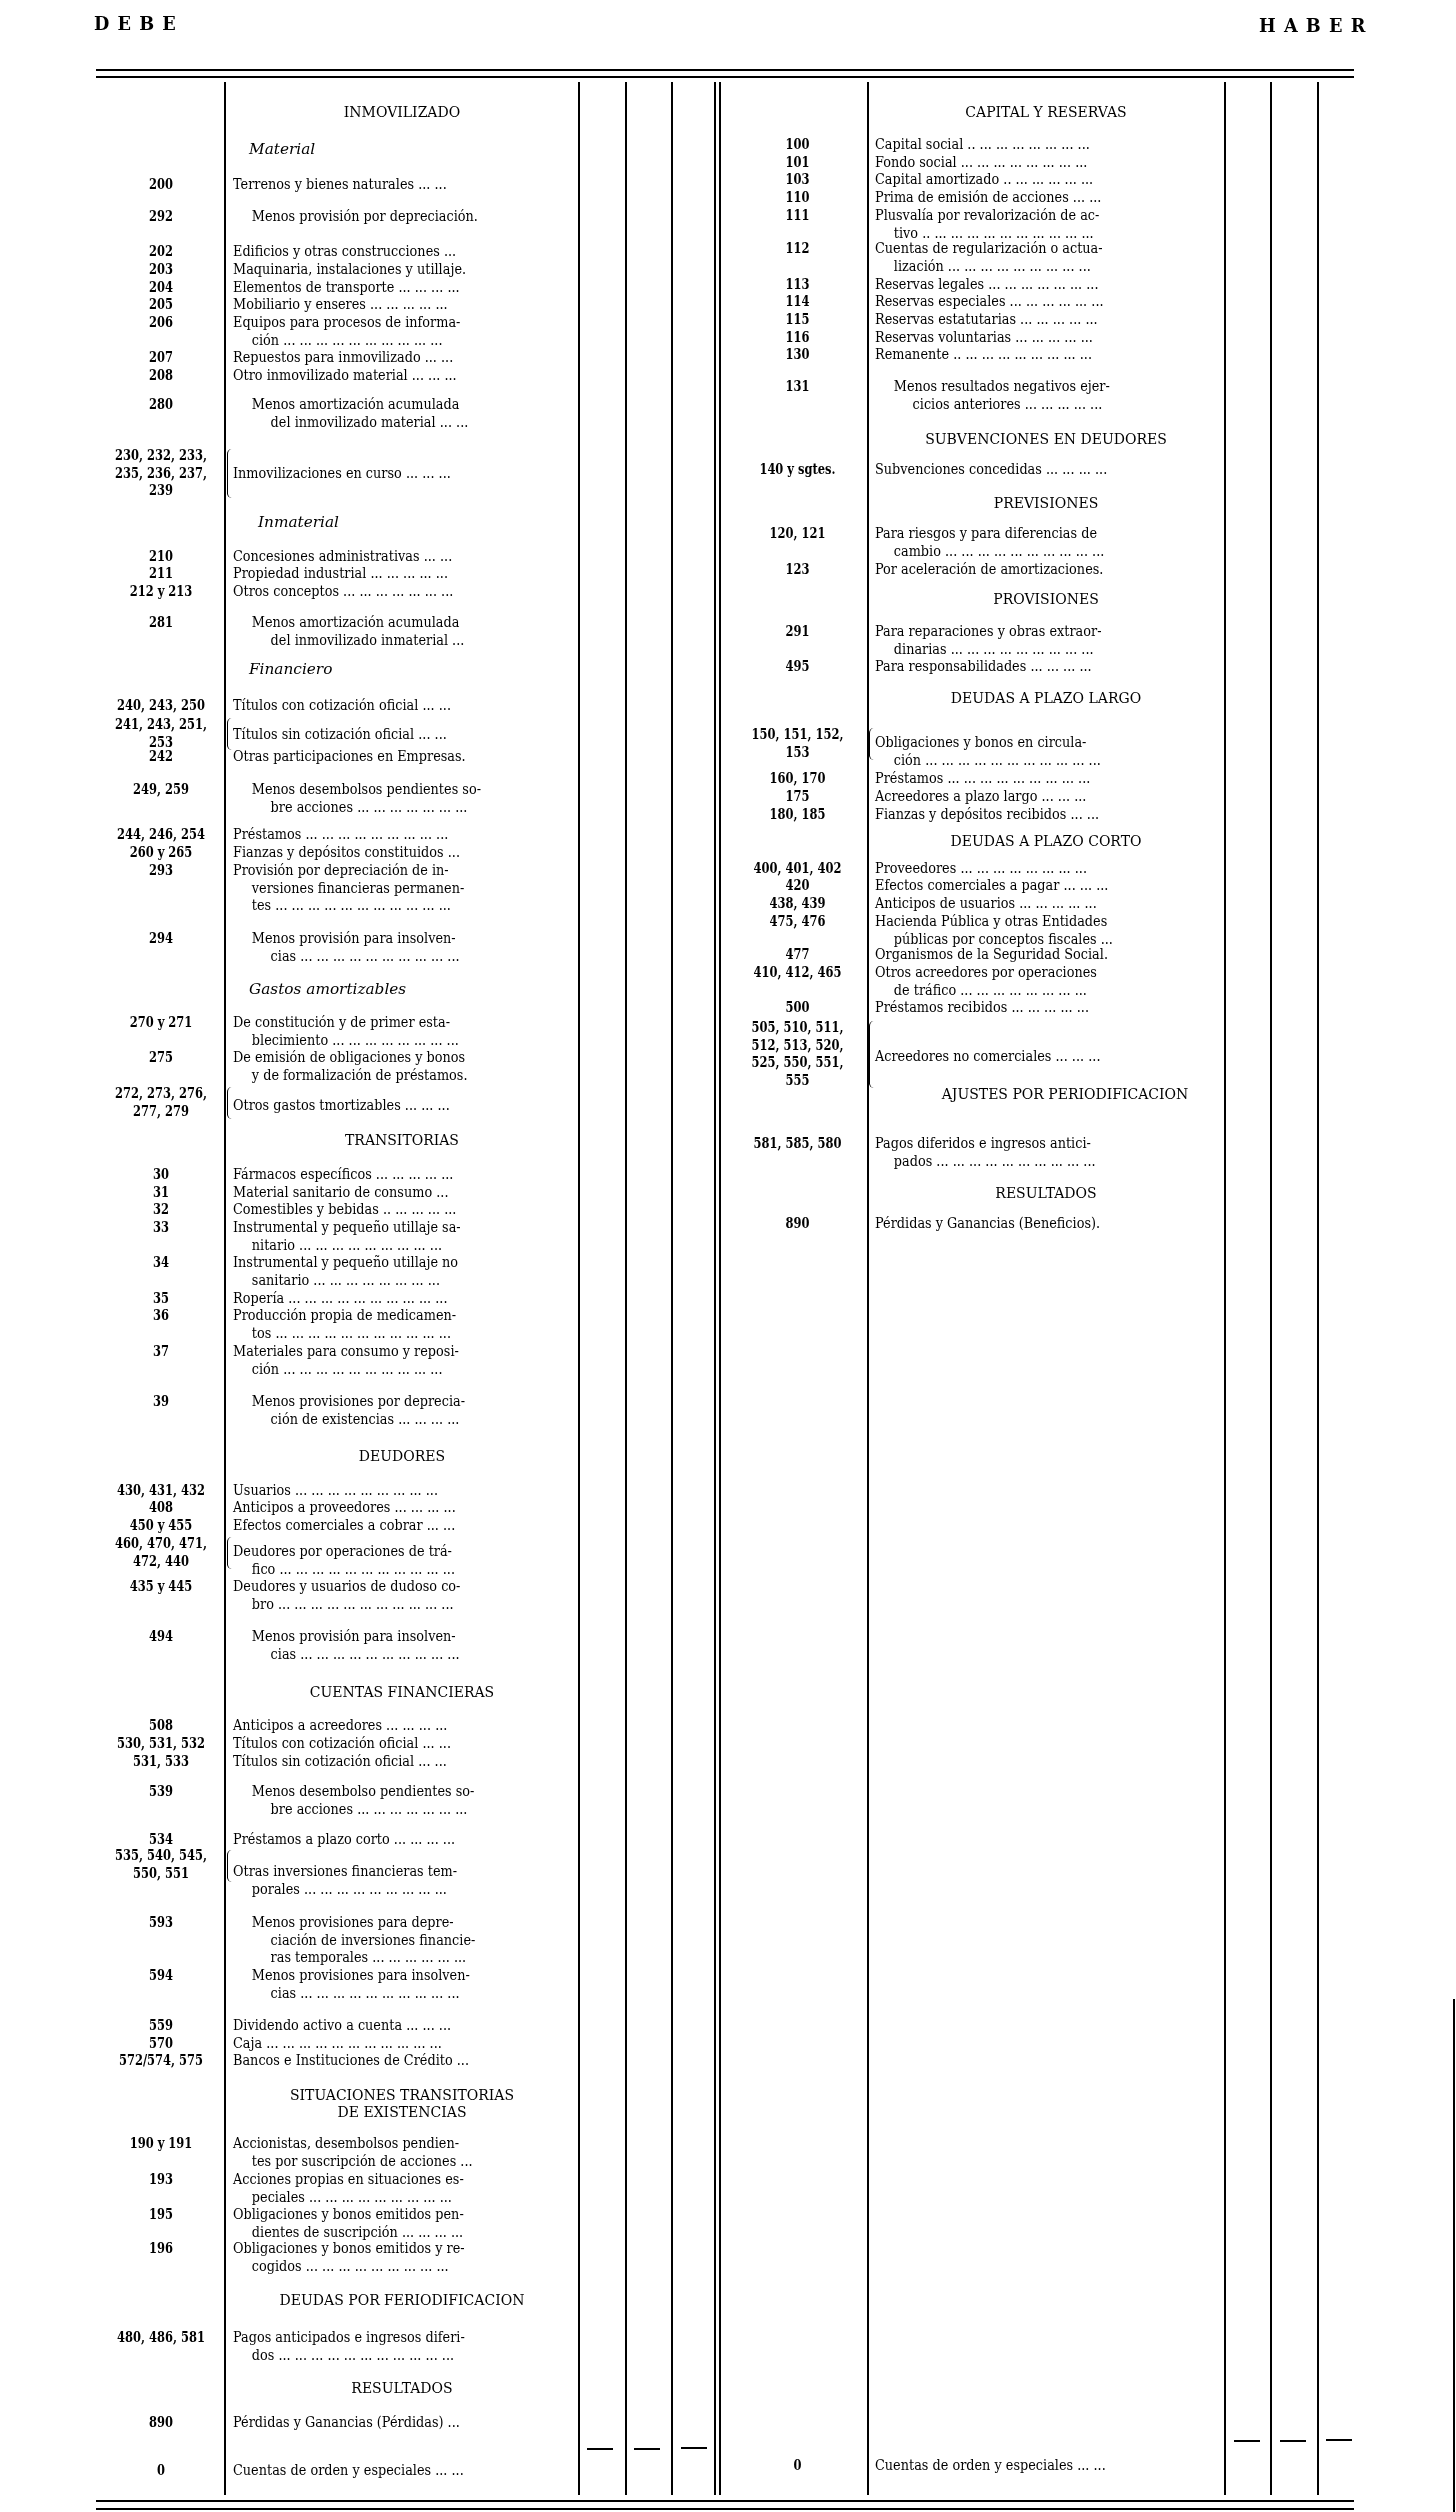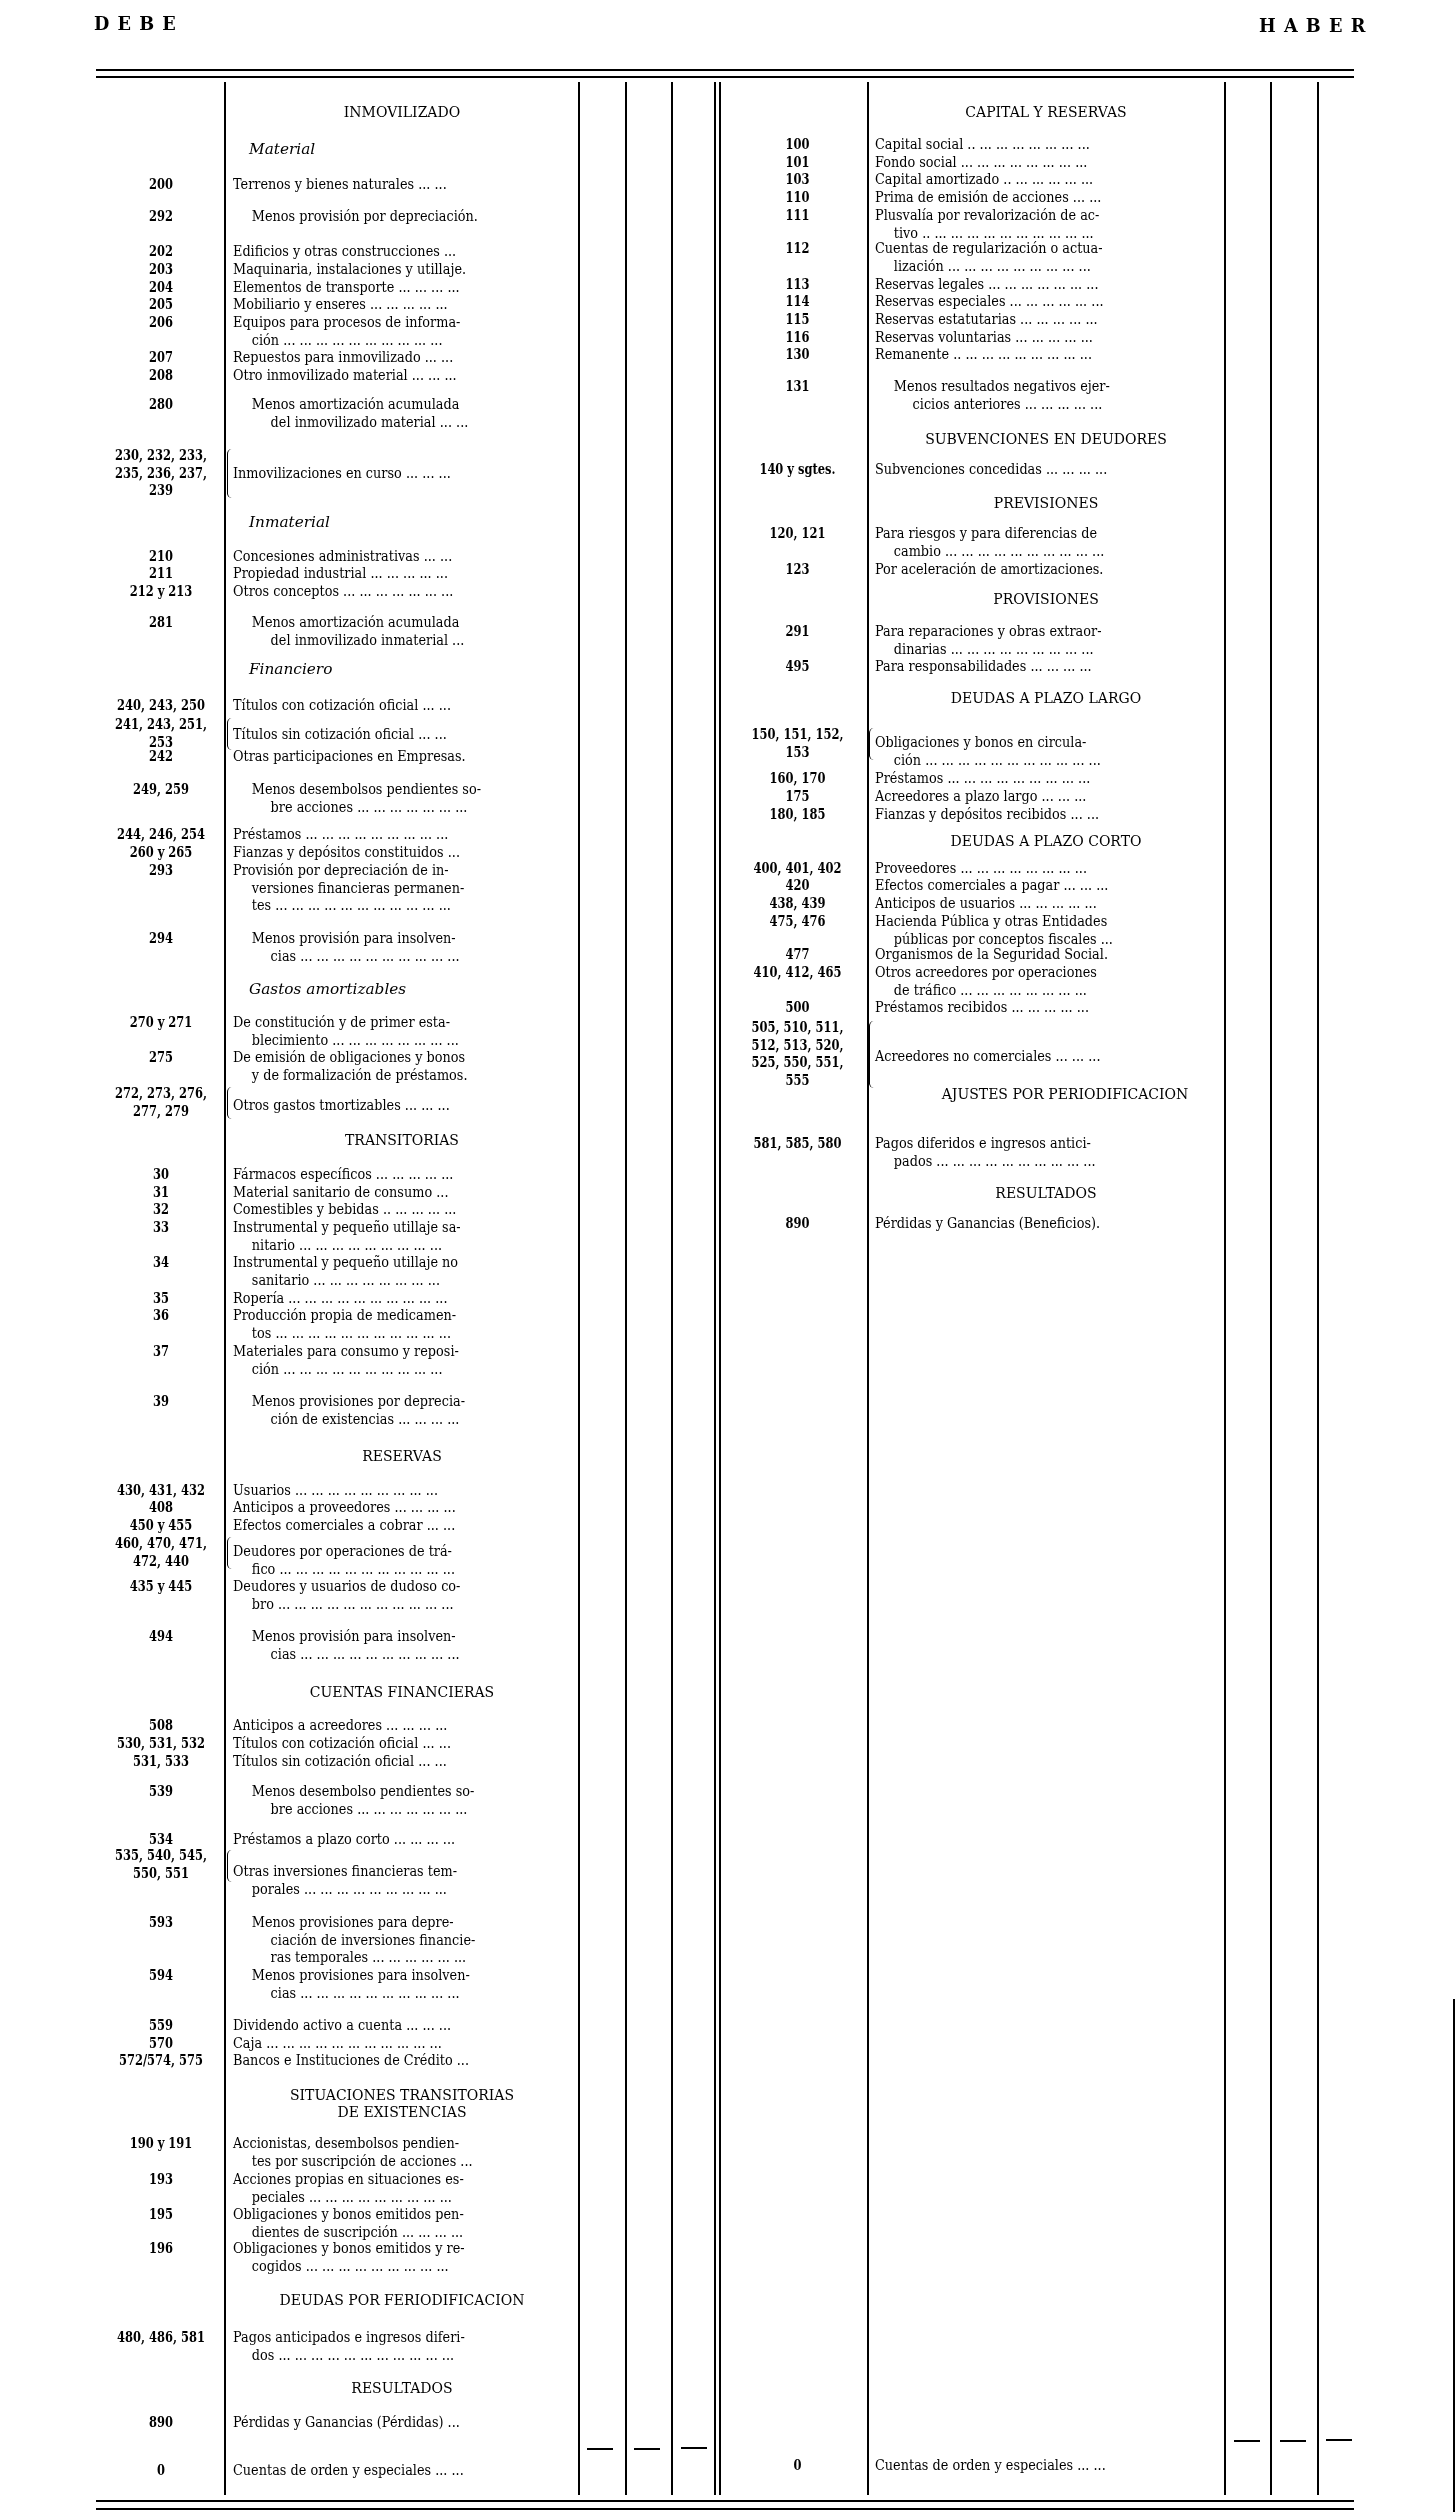--- a/index.html
+++ b/index.html
@@ -77,21 +77,21 @@
     <div class="desc" style="left: 233px; top: 349px; transform: scaleX(0.84);"><span class="l1" style="display: block;">Repuestos para inmovilizado ... ...</span></div>
     <div class="code" style="left: 99px; width: 124px; top: 367px;">208</div>
     <div class="desc" style="left: 233px; top: 367px; transform: scaleX(0.84);"><span class="l1" style="display: block;">Otro inmovilizado material ... ... ...</span></div>
     <div class="code" style="left: 99px; width: 124px; top: 396px;">280</div>
     <div class="desc menos" style="left: 233px; top: 396px; transform: scaleX(0.84);"><span class="l1" style="display: block;">Menos amortización acumulada</span><span class="l2">del inmovilizado material ... ...</span></div>
     <div class="code" style="left: 99px; width: 124px; top: 447px;">230, 232, 233,
 235, 236, 237,
 239</div>
     <div class="desc" style="left: 233px; top: 465px; transform: scaleX(0.84);"><span class="l1" style="display: block;">Inmovilizaciones en curso ... ... ...</span></div>
     <div class="brace" style="left: 227px; top: 449px; height: 49px;"></div>
-    <div class="sub" style="left: 249px; top: 514px;">Inmaterial</div>
+    <div class="sub" style="left: 258px; top: 514px;">Inmaterial</div>
     <div class="code" style="left: 99px; width: 124px; top: 548px;">210</div>
     <div class="desc" style="left: 233px; top: 548px; transform: scaleX(0.84);"><span class="l1" style="display: block;">Concesiones administrativas ... ...</span></div>
     <div class="code" style="left: 99px; width: 124px; top: 565px;">211</div>
     <div class="desc" style="left: 233px; top: 565px; transform: scaleX(0.84);"><span class="l1" style="display: block;">Propiedad industrial ... ... ... ... ...</span></div>
     <div class="code" style="left: 99px; width: 124px; top: 583px;">212 y 213</div>
     <div class="desc" style="left: 233px; top: 583px; transform: scaleX(0.84);"><span class="l1" style="display: block;">Otros conceptos ... ... ... ... ... ... ...</span></div>
     <div class="code" style="left: 99px; width: 124px; top: 614px;">281</div>
     <div class="desc menos" style="left: 233px; top: 614px; transform: scaleX(0.84);"><span class="l1" style="display: block;">Menos amortización acumulada</span><span class="l2">del inmovilizado inmaterial ...</span></div>
     <div class="sub" style="left: 249px; top: 661px;">Financiero</div>
     <div class="code" style="left: 99px; width: 124px; top: 697px;">240, 243, 250</div>
@@ -133,21 +133,21 @@
     <div class="code" style="left: 99px; width: 124px; top: 1254px;">34</div>
     <div class="desc" style="left: 233px; top: 1254px; transform: scaleX(0.84);"><span class="l1" style="display: block;">Instrumental y pequeño utillaje no</span><span class="l2">sanitario ... ... ... ... ... ... ... ...</span></div>
     <div class="code" style="left: 99px; width: 124px; top: 1290px;">35</div>
     <div class="desc" style="left: 233px; top: 1290px; transform: scaleX(0.84);"><span class="l1" style="display: block;">Ropería ... ... ... ... ... ... ... ... ... ...</span></div>
     <div class="code" style="left: 99px; width: 124px; top: 1307px;">36</div>
     <div class="desc" style="left: 233px; top: 1307px; transform: scaleX(0.84);"><span class="l1" style="display: block;">Producción propia de medicamen-</span><span class="l2">tos ... ... ... ... ... ... ... ... ... ... ...</span></div>
     <div class="code" style="left: 99px; width: 124px; top: 1343px;">37</div>
     <div class="desc" style="left: 233px; top: 1343px; transform: scaleX(0.84);"><span class="l1" style="display: block;">Materiales para consumo y reposi-</span><span class="l2">ción ... ... ... ... ... ... ... ... ... ...</span></div>
     <div class="code" style="left: 99px; width: 124px; top: 1393px;">39</div>
     <div class="desc menos" style="left: 233px; top: 1393px; transform: scaleX(0.84);"><span class="l1" style="display: block;">Menos provisiones por deprecia-</span><span class="l2">ción de existencias ... ... ... ...</span></div>
-    <div class="sect" style="left: 226px; width: 352px; top: 1448px;">RESERVAS</div>
+    <div class="sect" style="left: 226px; width: 352px; top: 1448px;">DEUDORES</div>
     <div class="code" style="left: 99px; width: 124px; top: 1482px;">430, 431, 432</div>
     <div class="desc" style="left: 233px; top: 1482px; transform: scaleX(0.84);"><span class="l1" style="display: block;">Usuarios ... ... ... ... ... ... ... ... ...</span></div>
     <div class="code" style="left: 99px; width: 124px; top: 1499px;">408</div>
     <div class="desc" style="left: 233px; top: 1499px; transform: scaleX(0.84);"><span class="l1" style="display: block;">Anticipos a proveedores ... ... ... ...</span></div>
     <div class="code" style="left: 99px; width: 124px; top: 1517px;">450 y 455</div>
     <div class="desc" style="left: 233px; top: 1517px; transform: scaleX(0.84);"><span class="l1" style="display: block;">Efectos comerciales a cobrar ... ...</span></div>
     <div class="code" style="left: 99px; width: 124px; top: 1535px;">460, 470, 471,
 472, 440</div>
     <div class="desc" style="left: 233px; top: 1543px; transform: scaleX(0.84);"><span class="l1" style="display: block;">Deudores por operaciones de trá-</span><span class="l2">fico ... ... ... ... ... ... ... ... ... ... ...</span></div>
     <div class="brace" style="left: 227px; top: 1537px; height: 32px;"></div>

